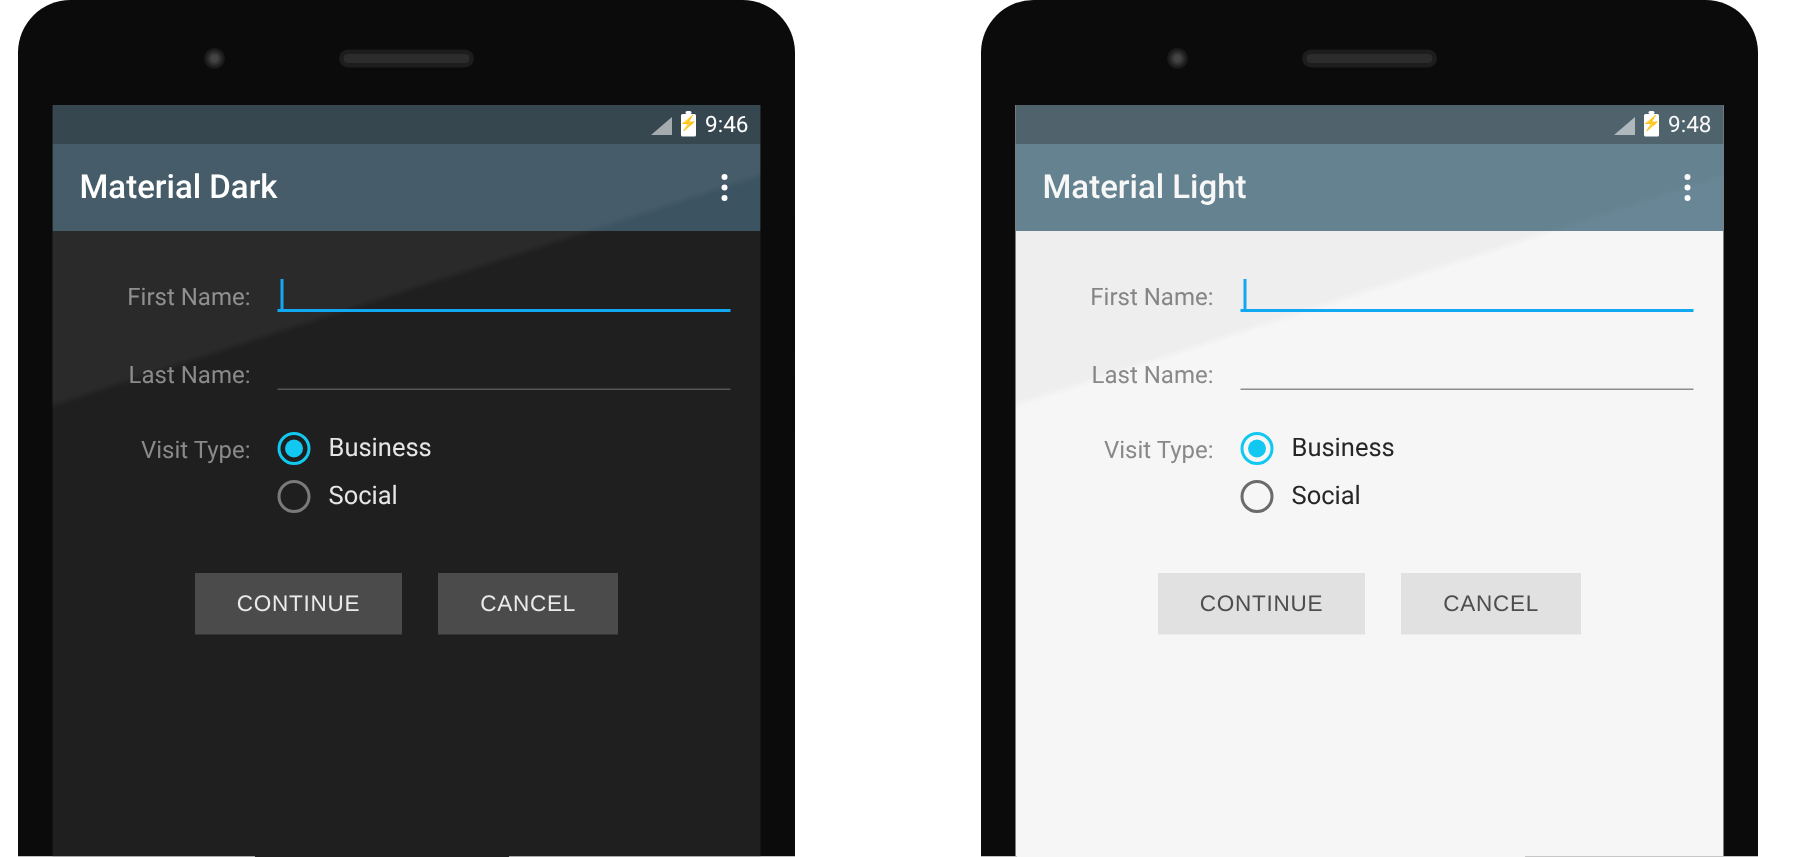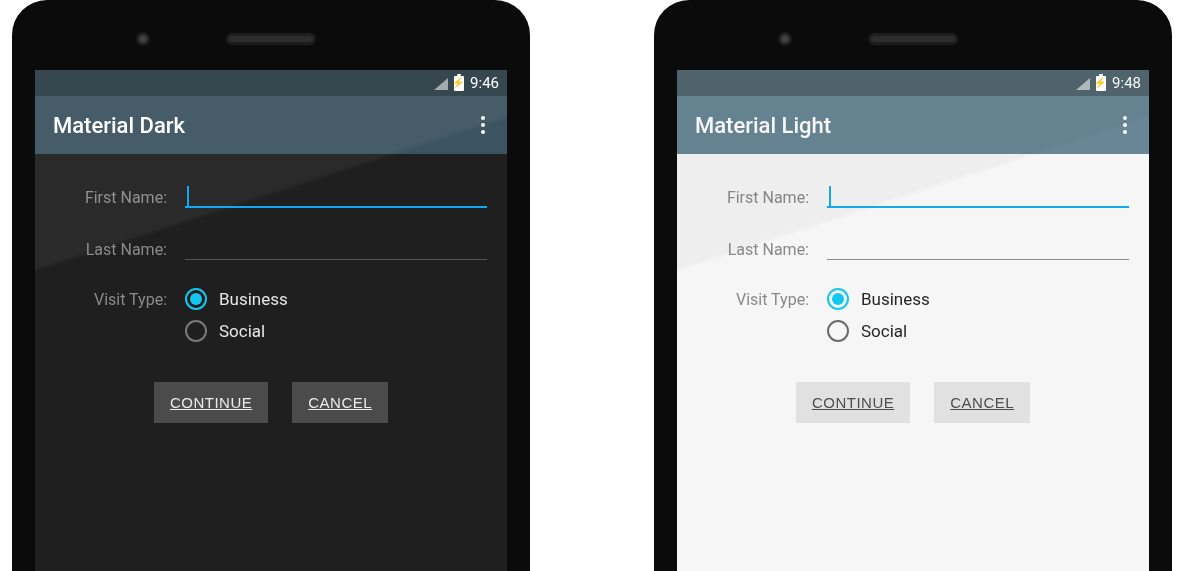--- a/index.html
+++ b/index.html
@@ -132,22 +132,22 @@
       content:""; position:absolute; top:3px; left:3px; right:3px; bottom:3px;
       background:#12c8f1; border-radius:50%;
     }
     .dark  .radio:not(.checked){ border-color:#7a7a7a; }
     .light .radio:not(.checked){ border-color:#6b6b6b; }
 
     .button-row{
       display:flex; justify-content:center; gap:24px; margin-top: 30px;
     }
     .mat-btn{
-      padding: 12px 16px; font-size:15px; font-weight:500; letter-spacing:0.5px;
-      text-transform:uppercase; cursor:pointer; border:none;text-decoration:underline;
+      padding: 12px 28px; font-size:15px; font-weight:500; letter-spacing:0.5px;
+      text-transform:uppercase; cursor:pointer; border:none;
     }
     .dark  .mat-btn{ background:#4b4b4b; color:#eaeaea; }
     .light .mat-btn{ background:#e1e1e1; color:#4e4e4e; }
   </style>
 </head>
 <body>
 
 <div class="phone left">
   <div class="camera"></div>
   <div class="speaker"></div>

